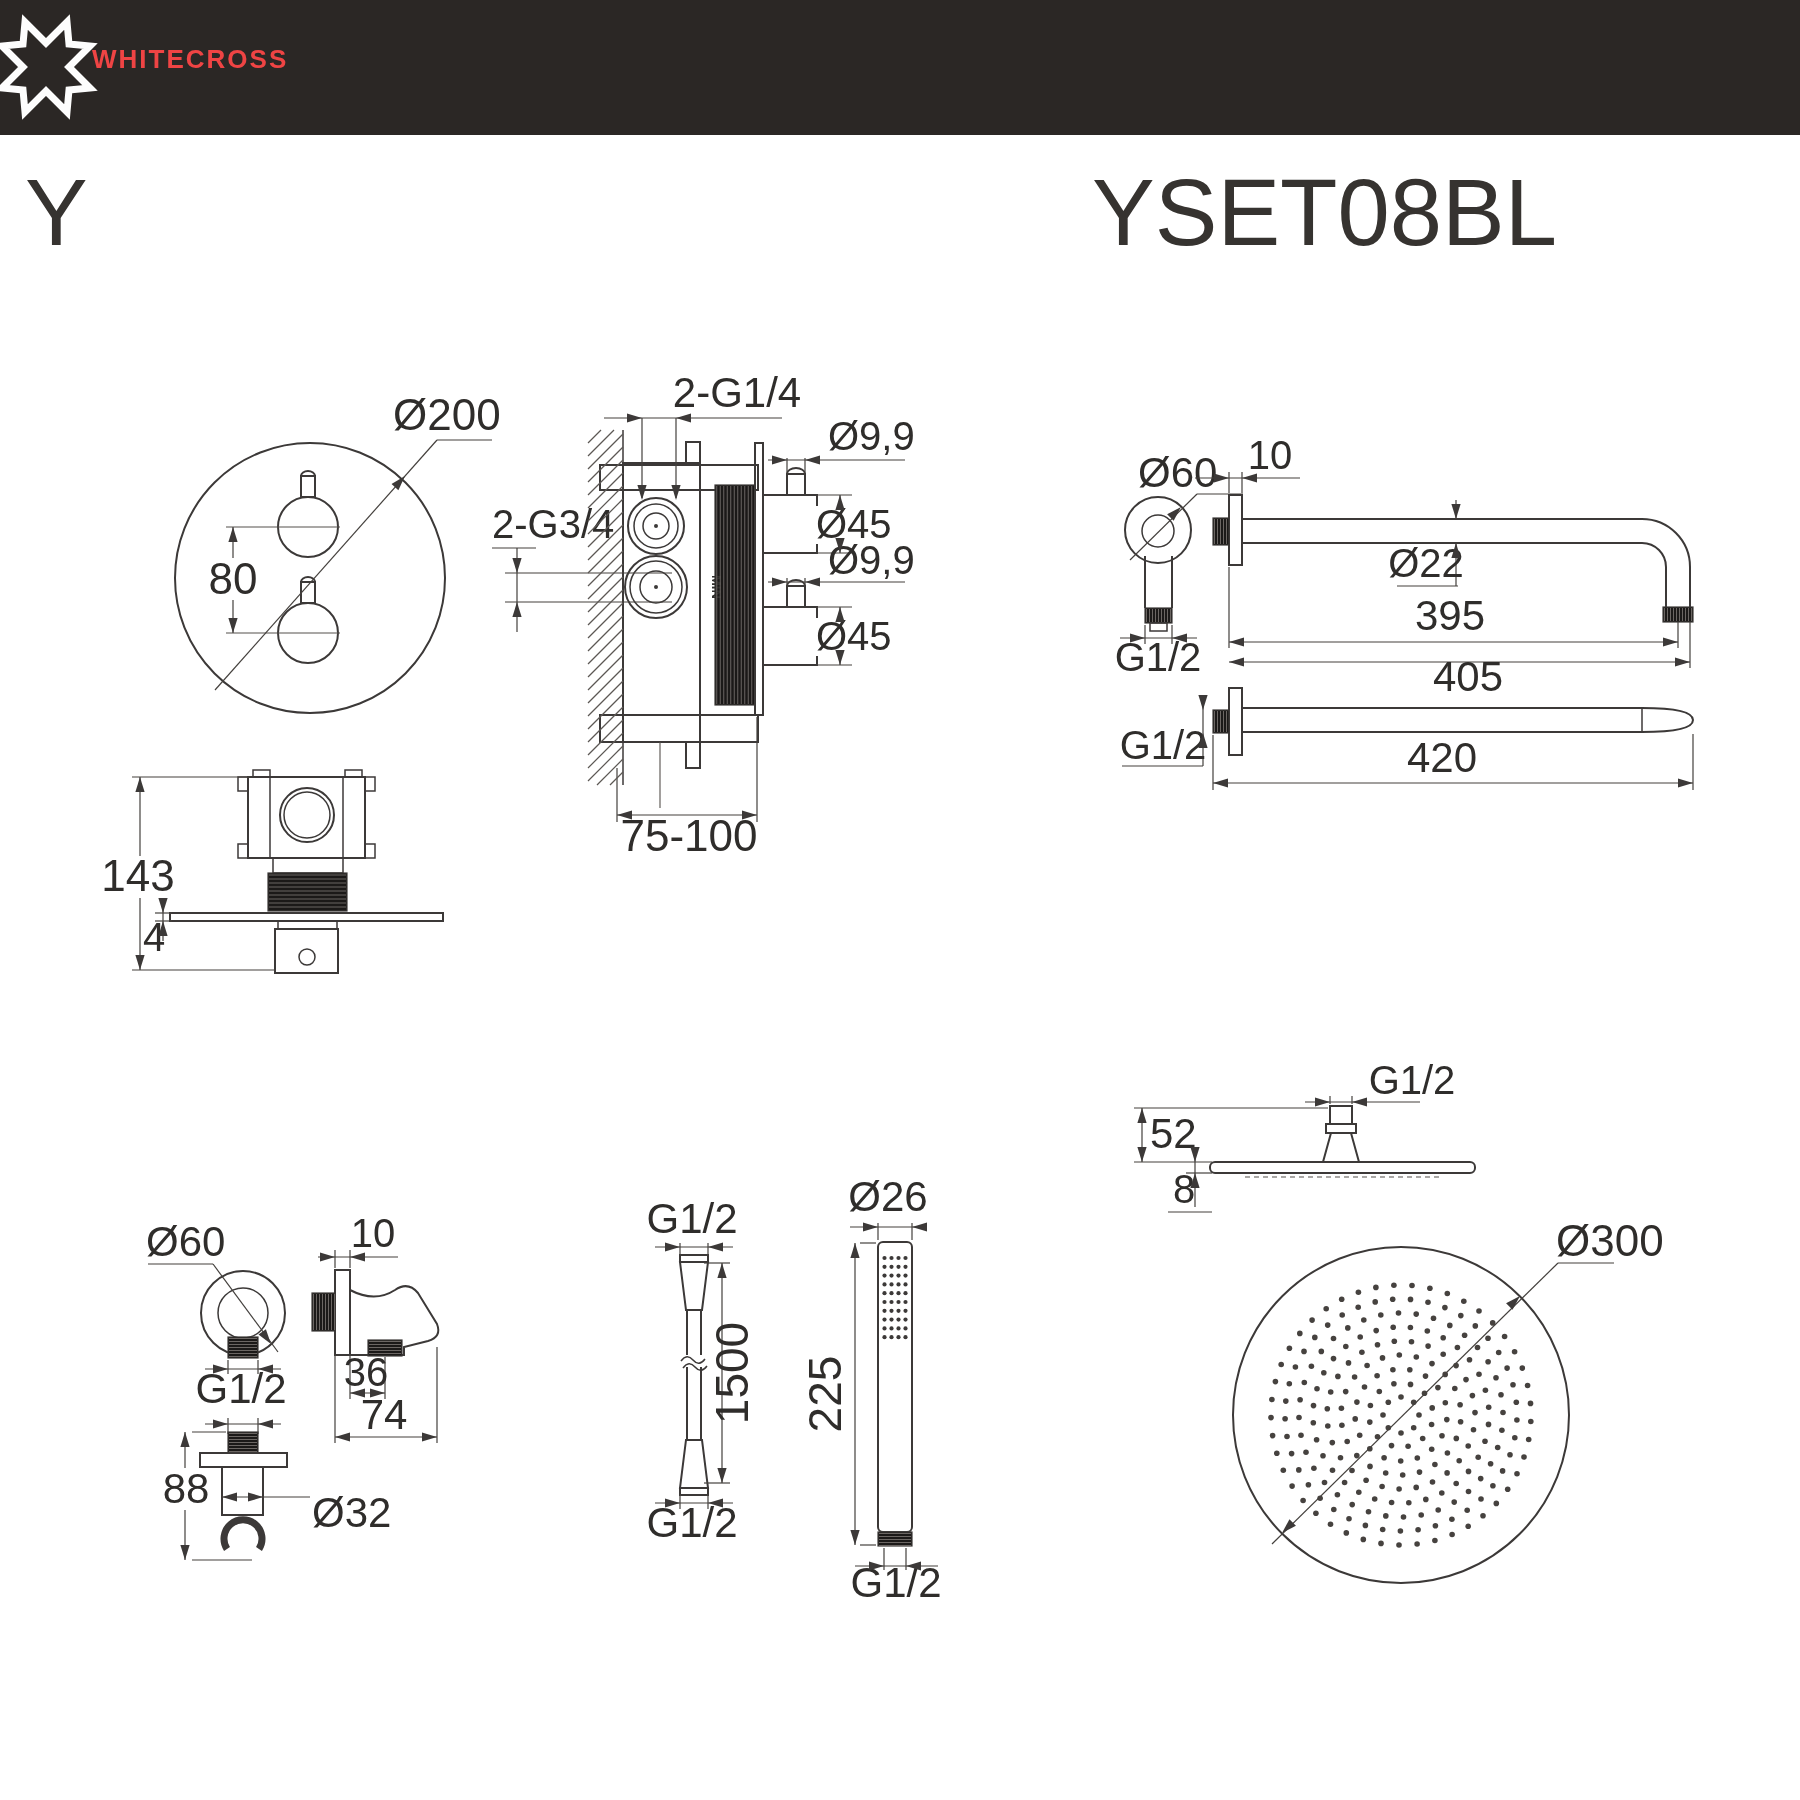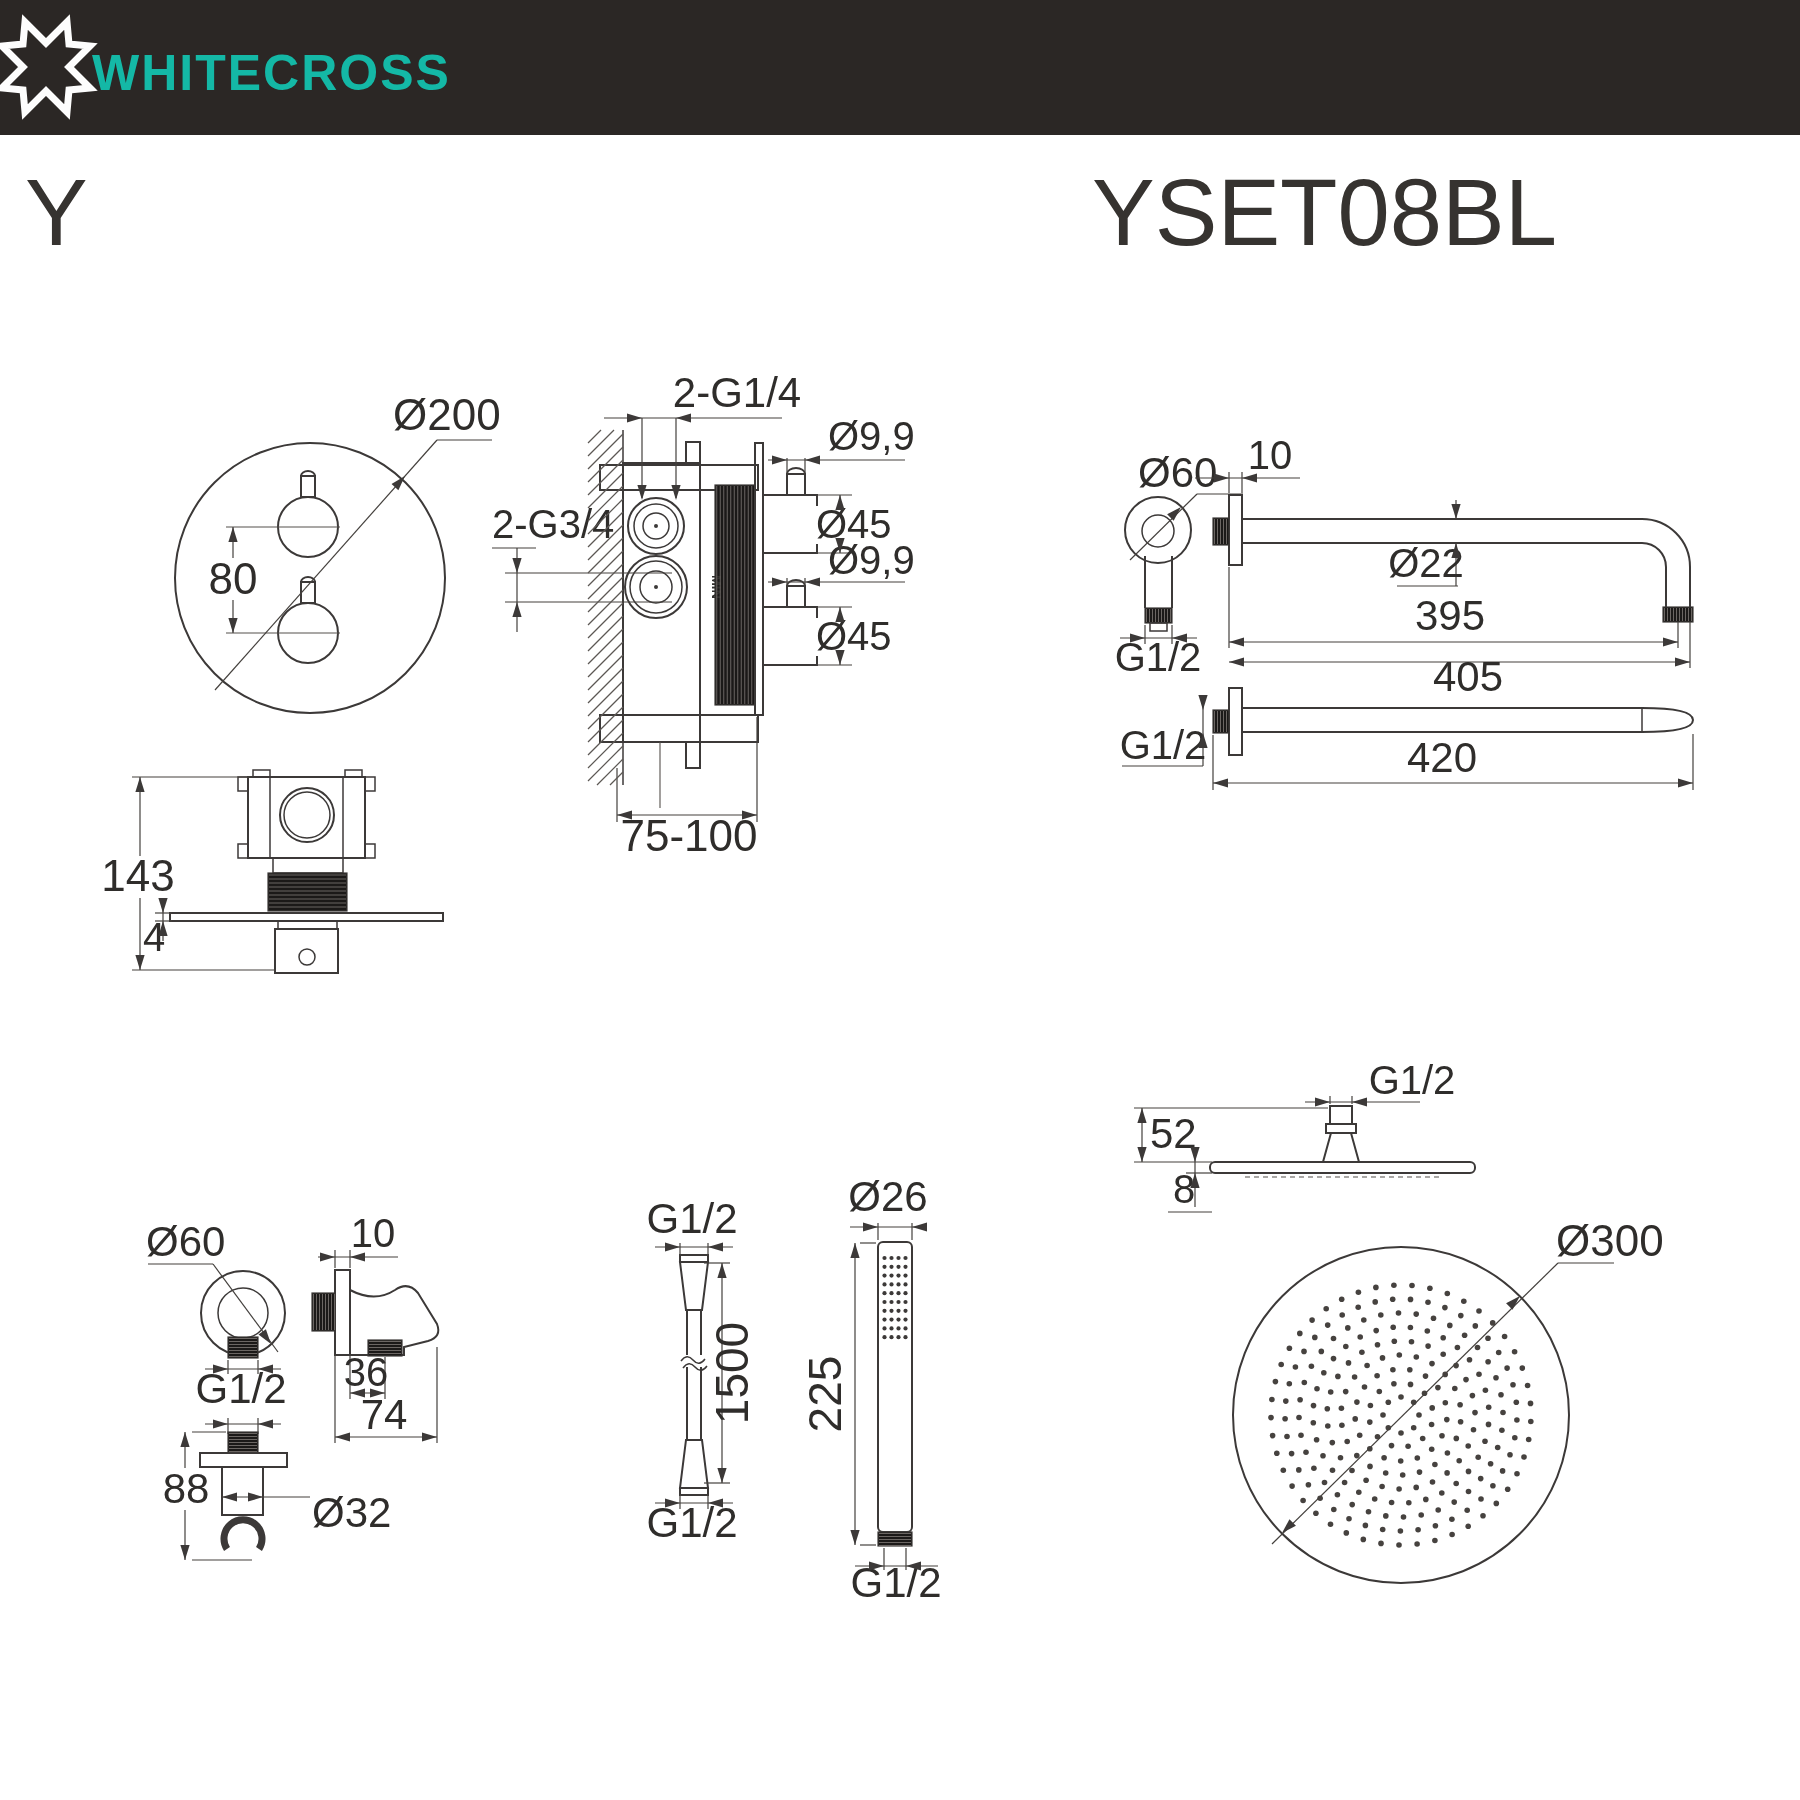--- a/index.html
+++ b/index.html
@@ -1,19 +1,19 @@
 <!DOCTYPE html>
 <html><head>
 <meta charset="utf-8">
 <style>
   html,body{margin:0;padding:0;background:#fff;}
   .page{position:relative;width:1800px;height:1800px;background:#ffffff;overflow:hidden;
         font-family:"Liberation Sans", sans-serif;}
   .topbar{position:absolute;left:0;top:0;width:1800px;height:135px;background:#2b2725;}
-  .brand{position:absolute;left:92px;top:44px;color:#14b8a6;font-size:50px;font-weight:bold;
+  .brand{position:absolute;left:92px;top:44px;color:#ef4444;font-size:26px;font-weight:bold;
          letter-spacing:2px;}
   .series{position:absolute;left:25px;top:166px;font-size:94px;color:#363330;line-height:1;}
   .code{position:absolute;left:1092px;top:166px;font-size:94px;color:#363330;line-height:1;
         width:270px;text-align:right;}
   svg.draw{position:absolute;left:0;top:0;}
   .s2{stroke:#3c3938;stroke-width:2;fill:none;}
   .s15{stroke:#3c3938;stroke-width:1.5;fill:none;}
   .s1{stroke:#55504c;stroke-width:1.1;fill:none;}
   .dim{stroke:#44403d;stroke-width:1.2;fill:none;}
   .dark{fill:#1b1918;stroke:#3c3938;stroke-width:1.2;}

